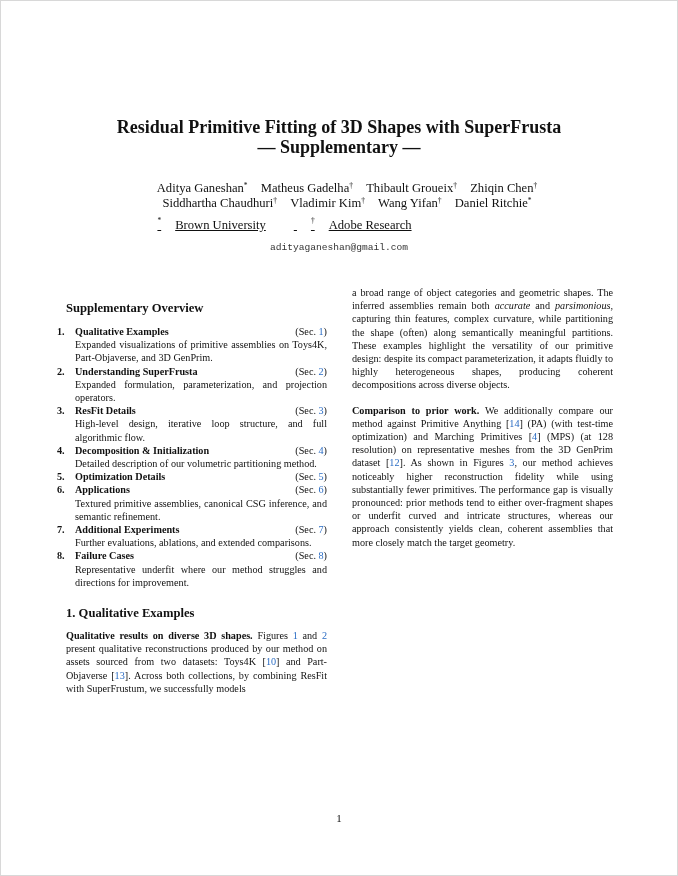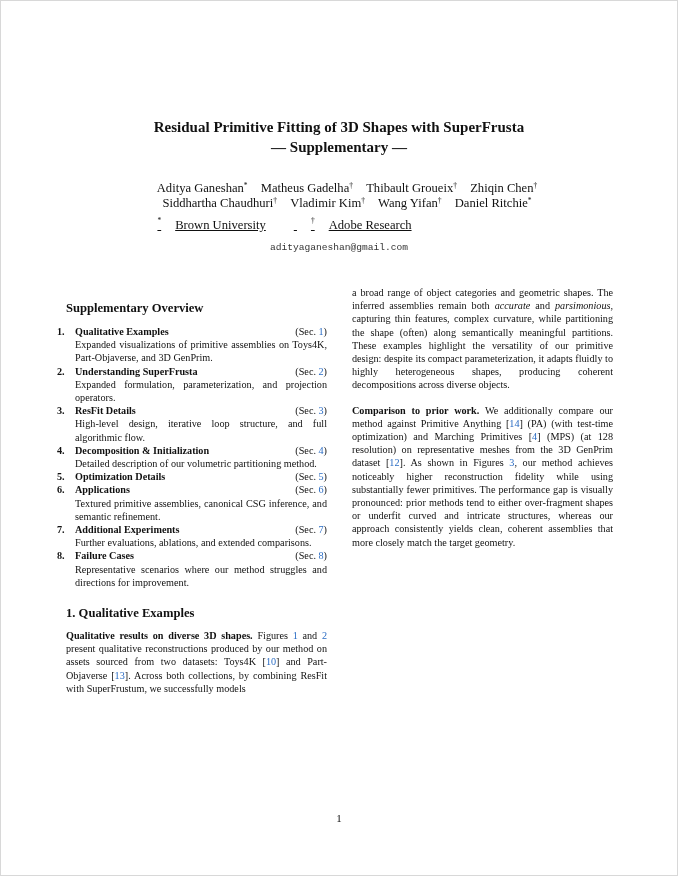--- a/index.html
+++ b/index.html
@@ -1,19 +1,19 @@
 <!DOCTYPE html>
 <html><head>
 <meta charset="utf-8">
 <style>
   html, body { margin:0; padding:0; background:#ffffff; }
   body { width:678px; height:876px; position:relative; overflow:hidden;
          font-family:"Liberation Serif","DejaVu Serif",serif; color:#111; }
   .page-border { position:absolute; left:0; top:0; width:676px; height:874px; border:1px solid #d8d8d8; }
-  .title { position:absolute; left:0; width:678px; text-align:center; font-weight:bold; font-size:15px; line-height:20px; }
+  .title { position:absolute; left:0; width:678px; text-align:center; font-weight:bold; font-size:18px; line-height:20px; }
   .title1 { top:117px; }
   .title2 { top:137px; }
   .authors { position:absolute; left:8px; width:678px; text-align:center; font-size:12.6px; line-height:16px; }
   .authors1 { top:180px; }
   .authors2 { top:195px; }
   .authors span.a { margin:0 5px; }
   sup { font-size:7.5px; vertical-align:top; position:relative; top:-2px; }
   .affil { position:absolute; top:218px; left:0; width:583px; text-align:center; font-size:12.6px;text-decoration:underline; }
   .affil span { margin:0 14px; }
   .email { position:absolute; top:242px; left:0; width:678px; text-align:center;
@@ -121,21 +121,21 @@
           <span><span>(Sec. </span><a class="ref">7</a><span>)</span></span>
         </span>
       <span class="desc">Further evaluations, ablations, and extended comparisons.</span>
     </li>
     <li>
       <span class="num">8.</span>
       <span class="head">
           <span class="ht">Failure Cases</span>
           <span><span>(Sec. </span><a class="ref">8</a><span>)</span></span>
         </span>
-      <span class="desc">Representative scenarios where our method struggles and directions for improvement.</span>
+      <span class="desc">Representative underfit where our method struggles and directions for improvement.</span>
     </li>
   </ul>
 
   <h2 class="sec mt16">1. Qualitative Examples</h2>
   <p><span class="bold">Qualitative results on diverse 3D shapes.</span><span> Figures </span><a class="ref">1</a><span> and </span><a class="ref">2</a><span> present qualitative reconstructions produced by our method on assets sourced from two datasets: Toys4K [</span><a class="ref">10</a><span>] and Part-Objaverse [</span><a class="ref">13</a><span>]. Across both collections, by combining ResFit with SuperFrustum, we successfully models</span></p>
 </div>
 
 <div class="col col-right">
   <p><span>a broad range of object categories and geometric shapes. The inferred assemblies remain both </span><em>accurate</em><span> and </span><em>parsimonious</em><span>, capturing thin features, complex curvature, while partitioning the shape (often) along semantically meaningful partitions. These examples highlight the versatility of our primitive design: despite its compact parameterization, it adapts fluidly to highly heterogeneous shapes, producing coherent decompositions across diverse objects.</span></p>
   <p class="mt12"><span class="bold">Comparison to prior work.</span><span> We additionally compare our method against Primitive Anything [</span><a class="ref">14</a><span>] (PA) (with test-time optimization) and Marching Primitives [</span><a class="ref">4</a><span>] (MPS) (at 128 resolution) on representative meshes from the 3D GenPrim dataset [</span><a class="ref">12</a><span>]. As shown in Figures </span><a class="ref">3</a><span>, our method achieves noticeably higher reconstruction fidelity while using substantially fewer primitives. The performance gap is visually pronounced: prior methods tend to either over-fragment shapes or underfit curved and intricate structures, whereas our approach consistently yields clean, coherent assemblies that more closely match the target geometry.</span></p>

